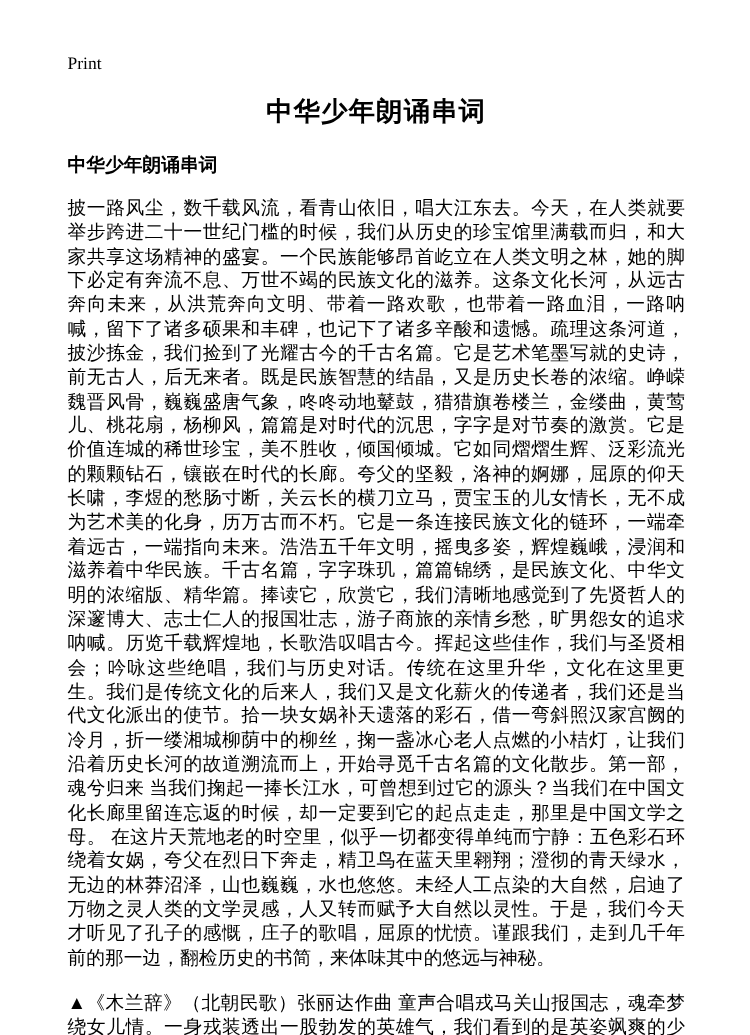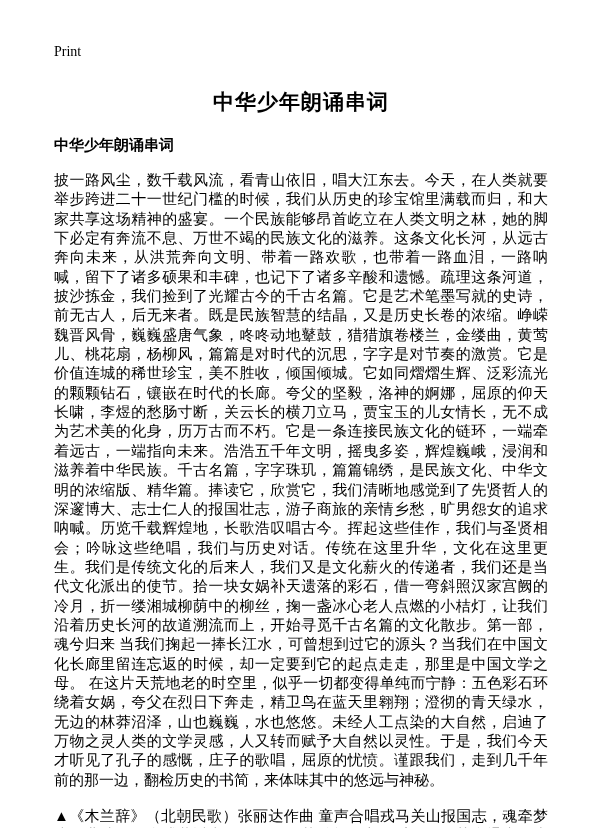--- a/index.html
+++ b/index.html
@@ -15,21 +15,21 @@
     color: #000000;
     padding: 42px 52px 30px 54px;
     overflow: hidden;
     font-family: "Liberation Serif", "DejaVu Serif", serif;
   }
   .print-label {
     display: inline-block;
     font-size: 14px;
     color: #000000;
     text-decoration: none;
-    margin: 0 0 22px 0;
+    margin: 0 0 9px 0;
     cursor: pointer;
   }
   .doc-title {
     font-size: 21px;
     font-weight: bold;
     text-align: center;
     margin: 6px 0 20px 0;
     letter-spacing: 1px;
   }
   .doc-subtitle {

